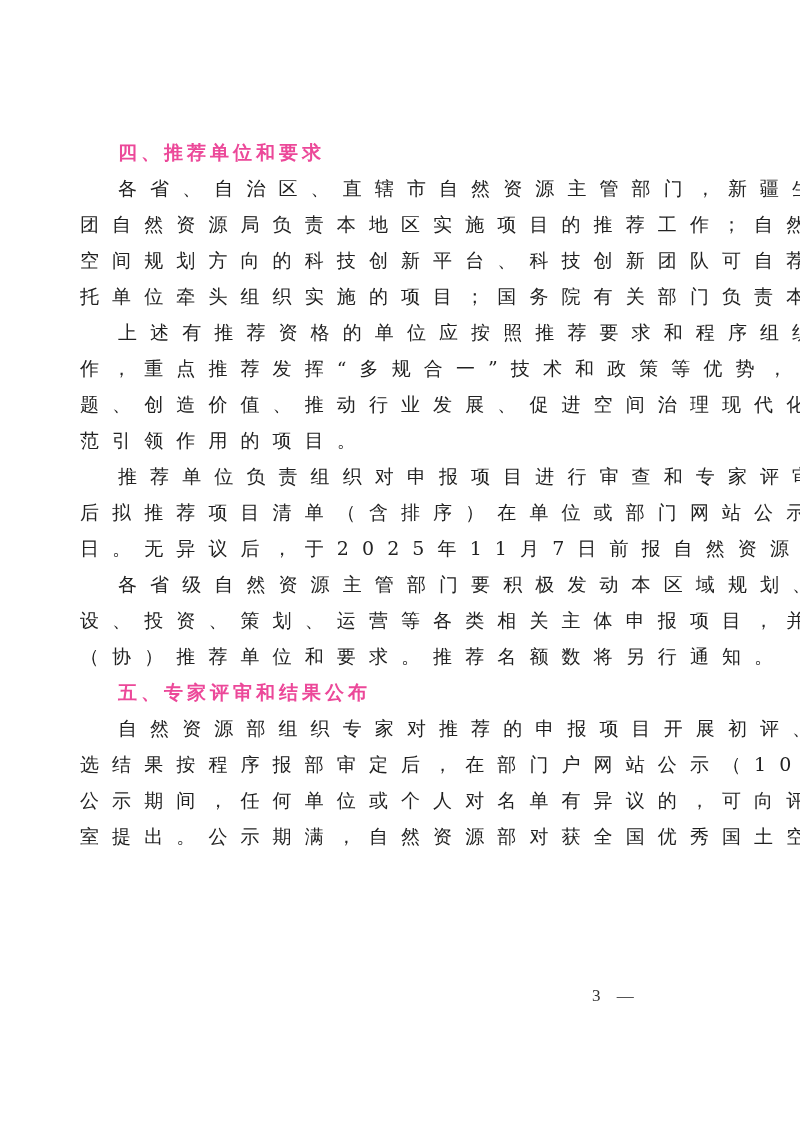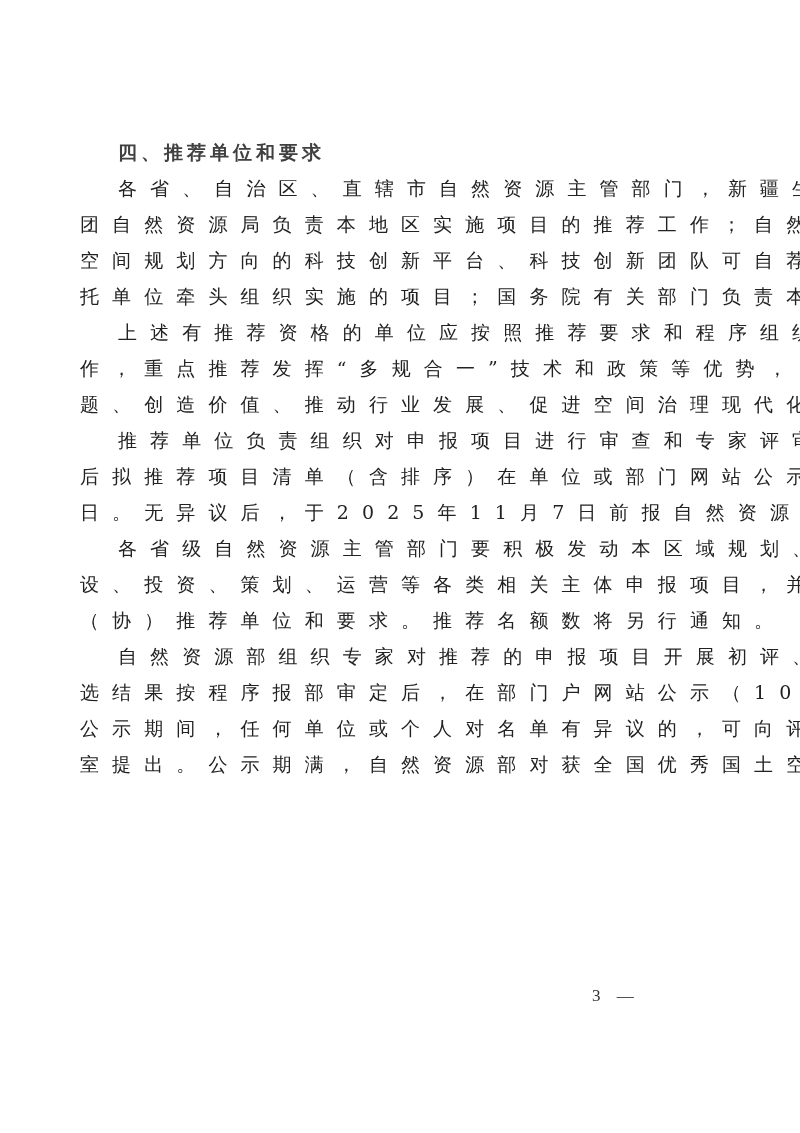--- a/index.html
+++ b/index.html
@@ -27,21 +27,21 @@
       width: 592px;
     }
     .heading {
       font-family: "DejaVu Sans", "Liberation Sans", sans-serif;
       font-weight: bold;
       font-size: 19px;
       letter-spacing: 4px;
       line-height: 36px;
       height: 36px;
       padding-left: 38px;
-      color: #404040;
+      color: #ec4899;
       margin: 0;
       white-space: nowrap;
     }
     .para {
       font-family: "DejaVu Serif", "Liberation Serif", serif;
       font-size: 19px;
       letter-spacing: 13.1px;
       line-height: 36px;
       margin: 0;
       color: #222222;
@@ -79,34 +79,36 @@
       <span class="line first">各省、自治区、直辖市自然资源主管部门，新疆生产建设兵</span>
       <span class="line">团自然资源局负责本地区实施项目的推荐工作；自然资源部国土</span>
       <span class="line">空间规划方向的科技创新平台、科技创新团队可自荐1项第一依</span>
       <span class="line">托单位牵头组织实施的项目；国务院有关部门负责本部门组织实</span>
     </p>
 
     <p class="para">
       <span class="line first">上述有推荐资格的单位应按照推荐要求和程序组织推荐工</span>
       <span class="line">作，重点推荐发挥“多规合一”技术和政策等优势，有效解决问</span>
       <span class="line">题、创造价值、推动行业发展、促进空间治理现代化方面具有示</span>
+      <span class="line">范引领作用的项目。</span>
     </p>
 
     <p class="para">
       <span class="line first">推荐单位负责组织对申报项目进行审查和专家评审，将审查</span>
       <span class="line">后拟推荐项目清单（含排序）在单位或部门网站公示5个工作</span>
       <span class="line">日。无异议后，于2025年11月7日前报自然资源部。</span>
     </p>
 
     <p class="para">
       <span class="line first">各省级自然资源主管部门要积极发动本区域规划、设计、建</span>
       <span class="line">设、投资、策划、运营等各类相关主体申报项目，并组织相关学</span>
       <span class="line">（协）推荐单位和要求。推荐名额数将另行通知。</span>
     </p>
 
+    <h2 class="heading">五、专家评审和结果公布</h2>
 
     <p class="para">
       <span class="line first">自然资源部组织专家对推荐的申报项目开展初评、复评，评</span>
       <span class="line">选结果按程序报部审定后，在部门户网站公示（10个工作日）。</span>
       <span class="line">公示期间，任何单位或个人对名单有异议的，可向评选表彰办公</span>
       <span class="line">室提出。公示期满，自然资源部对获全国优秀国土空间规划奖的</span>
     </p>
 
   </div>
 

